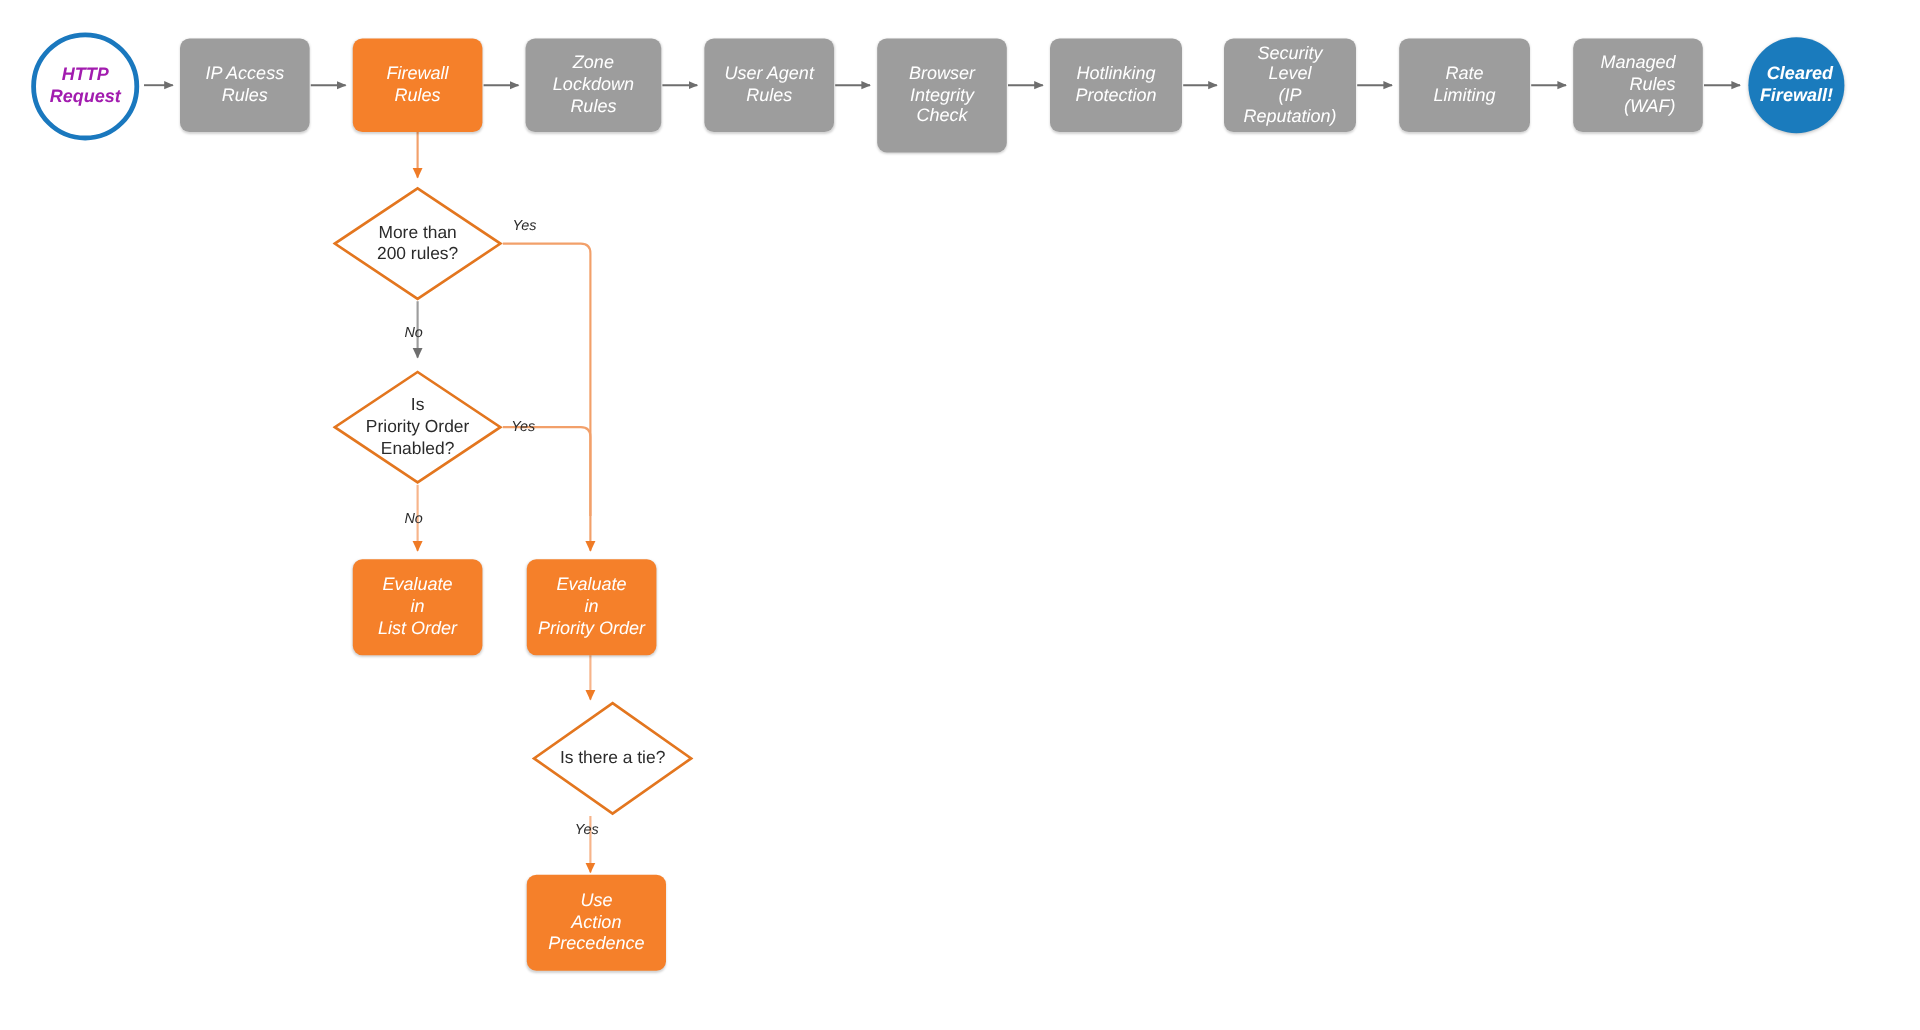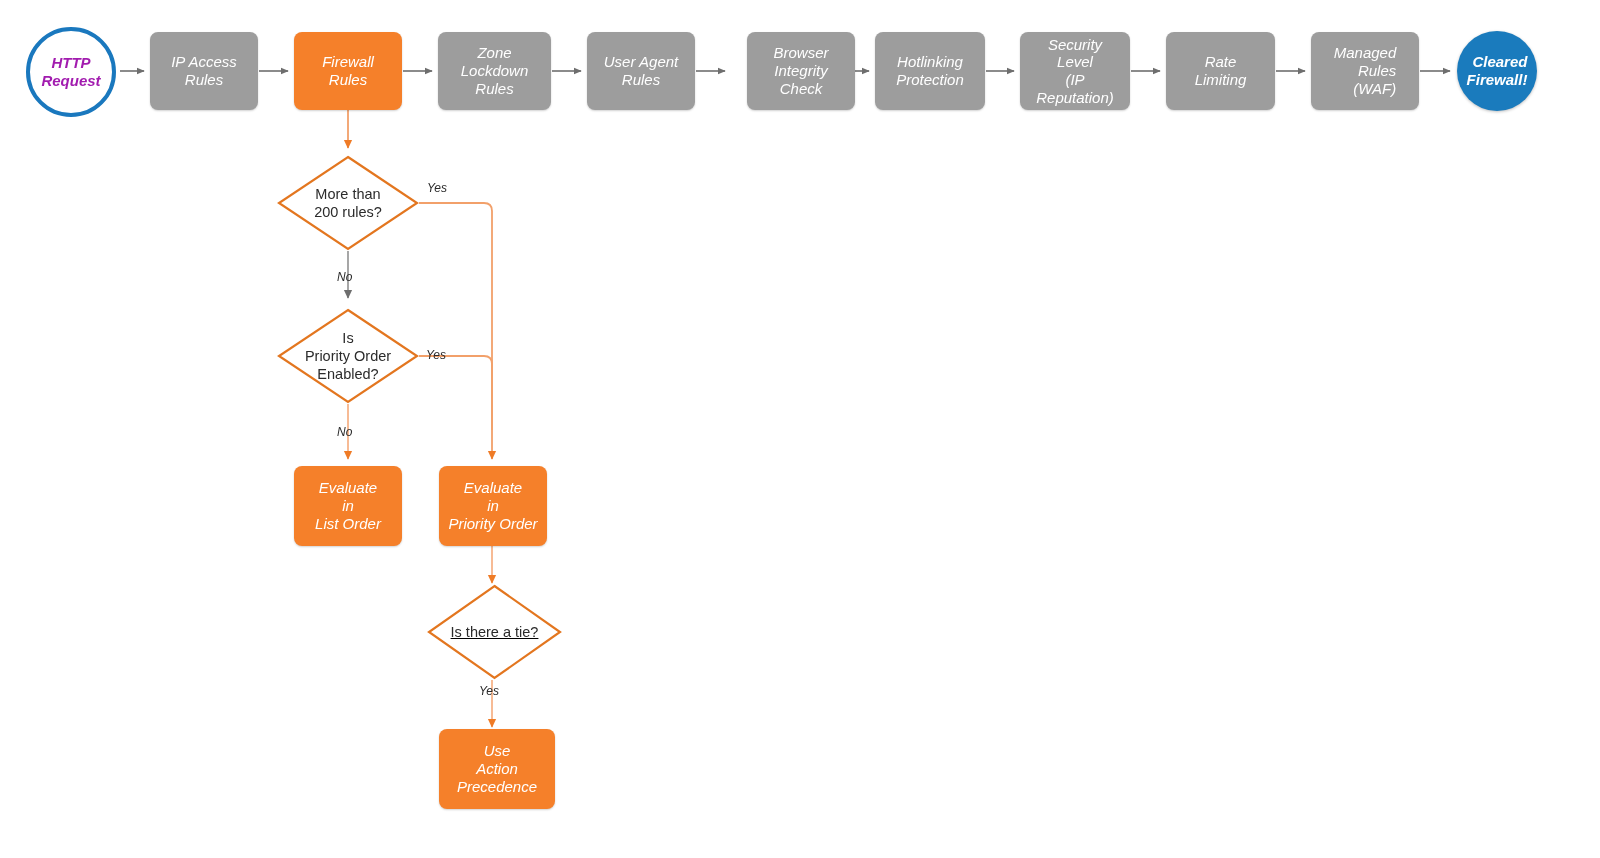--- a/index.html
+++ b/index.html
@@ -173,21 +173,21 @@
     <span class="label">Zone
 Lockdown
 Rules</span>
   </div>
 
   <div class="node box gray" style="left:587px; top:32px; width:108px; height:78px;">
     <span class="label">User Agent
 Rules</span>
   </div>
 
-  <div class="node box gray" style="left:731px; top:32px; width:108px; height:78px;margin-left:16px;">
+  <div class="node box gray" style="left:731px; top:32px; width:108px; height:95px;">
     <span class="label">Browser
 Integrity
 Check</span>
   </div>
 
   <div class="node box gray" style="left:1020px; top:32px; width:110px; height:78px;">
     <span class="label">Security
 Level
 (IP Reputation)</span>
   </div>
@@ -223,21 +223,21 @@
 
   <div class="node diamond" style="left:277px; top:308px; width:142px; height:96px;">
     <svg class="dshape" viewBox="0 0 142 96" preserveAspectRatio="none">
       <polygon points="71,2 140,48 71,94 2,48" fill="#ffffff" stroke="#e3761f" stroke-width="2.2"></polygon>
     </svg>
     <span class="label">Is
 Priority Order
 Enabled?</span>
   </div>
 
-  <div class="node diamond" style="left:427px; top:584px; width:135px; height:96px;text-decoration:underline;">
+  <div class="node diamond" style="left:443px; top:584px; width:135px; height:96px;">
     <svg class="dshape" viewBox="0 0 135 96" preserveAspectRatio="none">
       <polygon points="67.5,2 133,48 67.5,94 2,48" fill="#ffffff" stroke="#e3761f" stroke-width="2.2"></polygon>
     </svg>
     <span class="label">Is there a tie?</span>
   </div>
 
   <div class="node box orange" style="left:294px; top:466px; width:108px; height:80px;">
     <span class="label">Evaluate
 in
 List Order</span>

